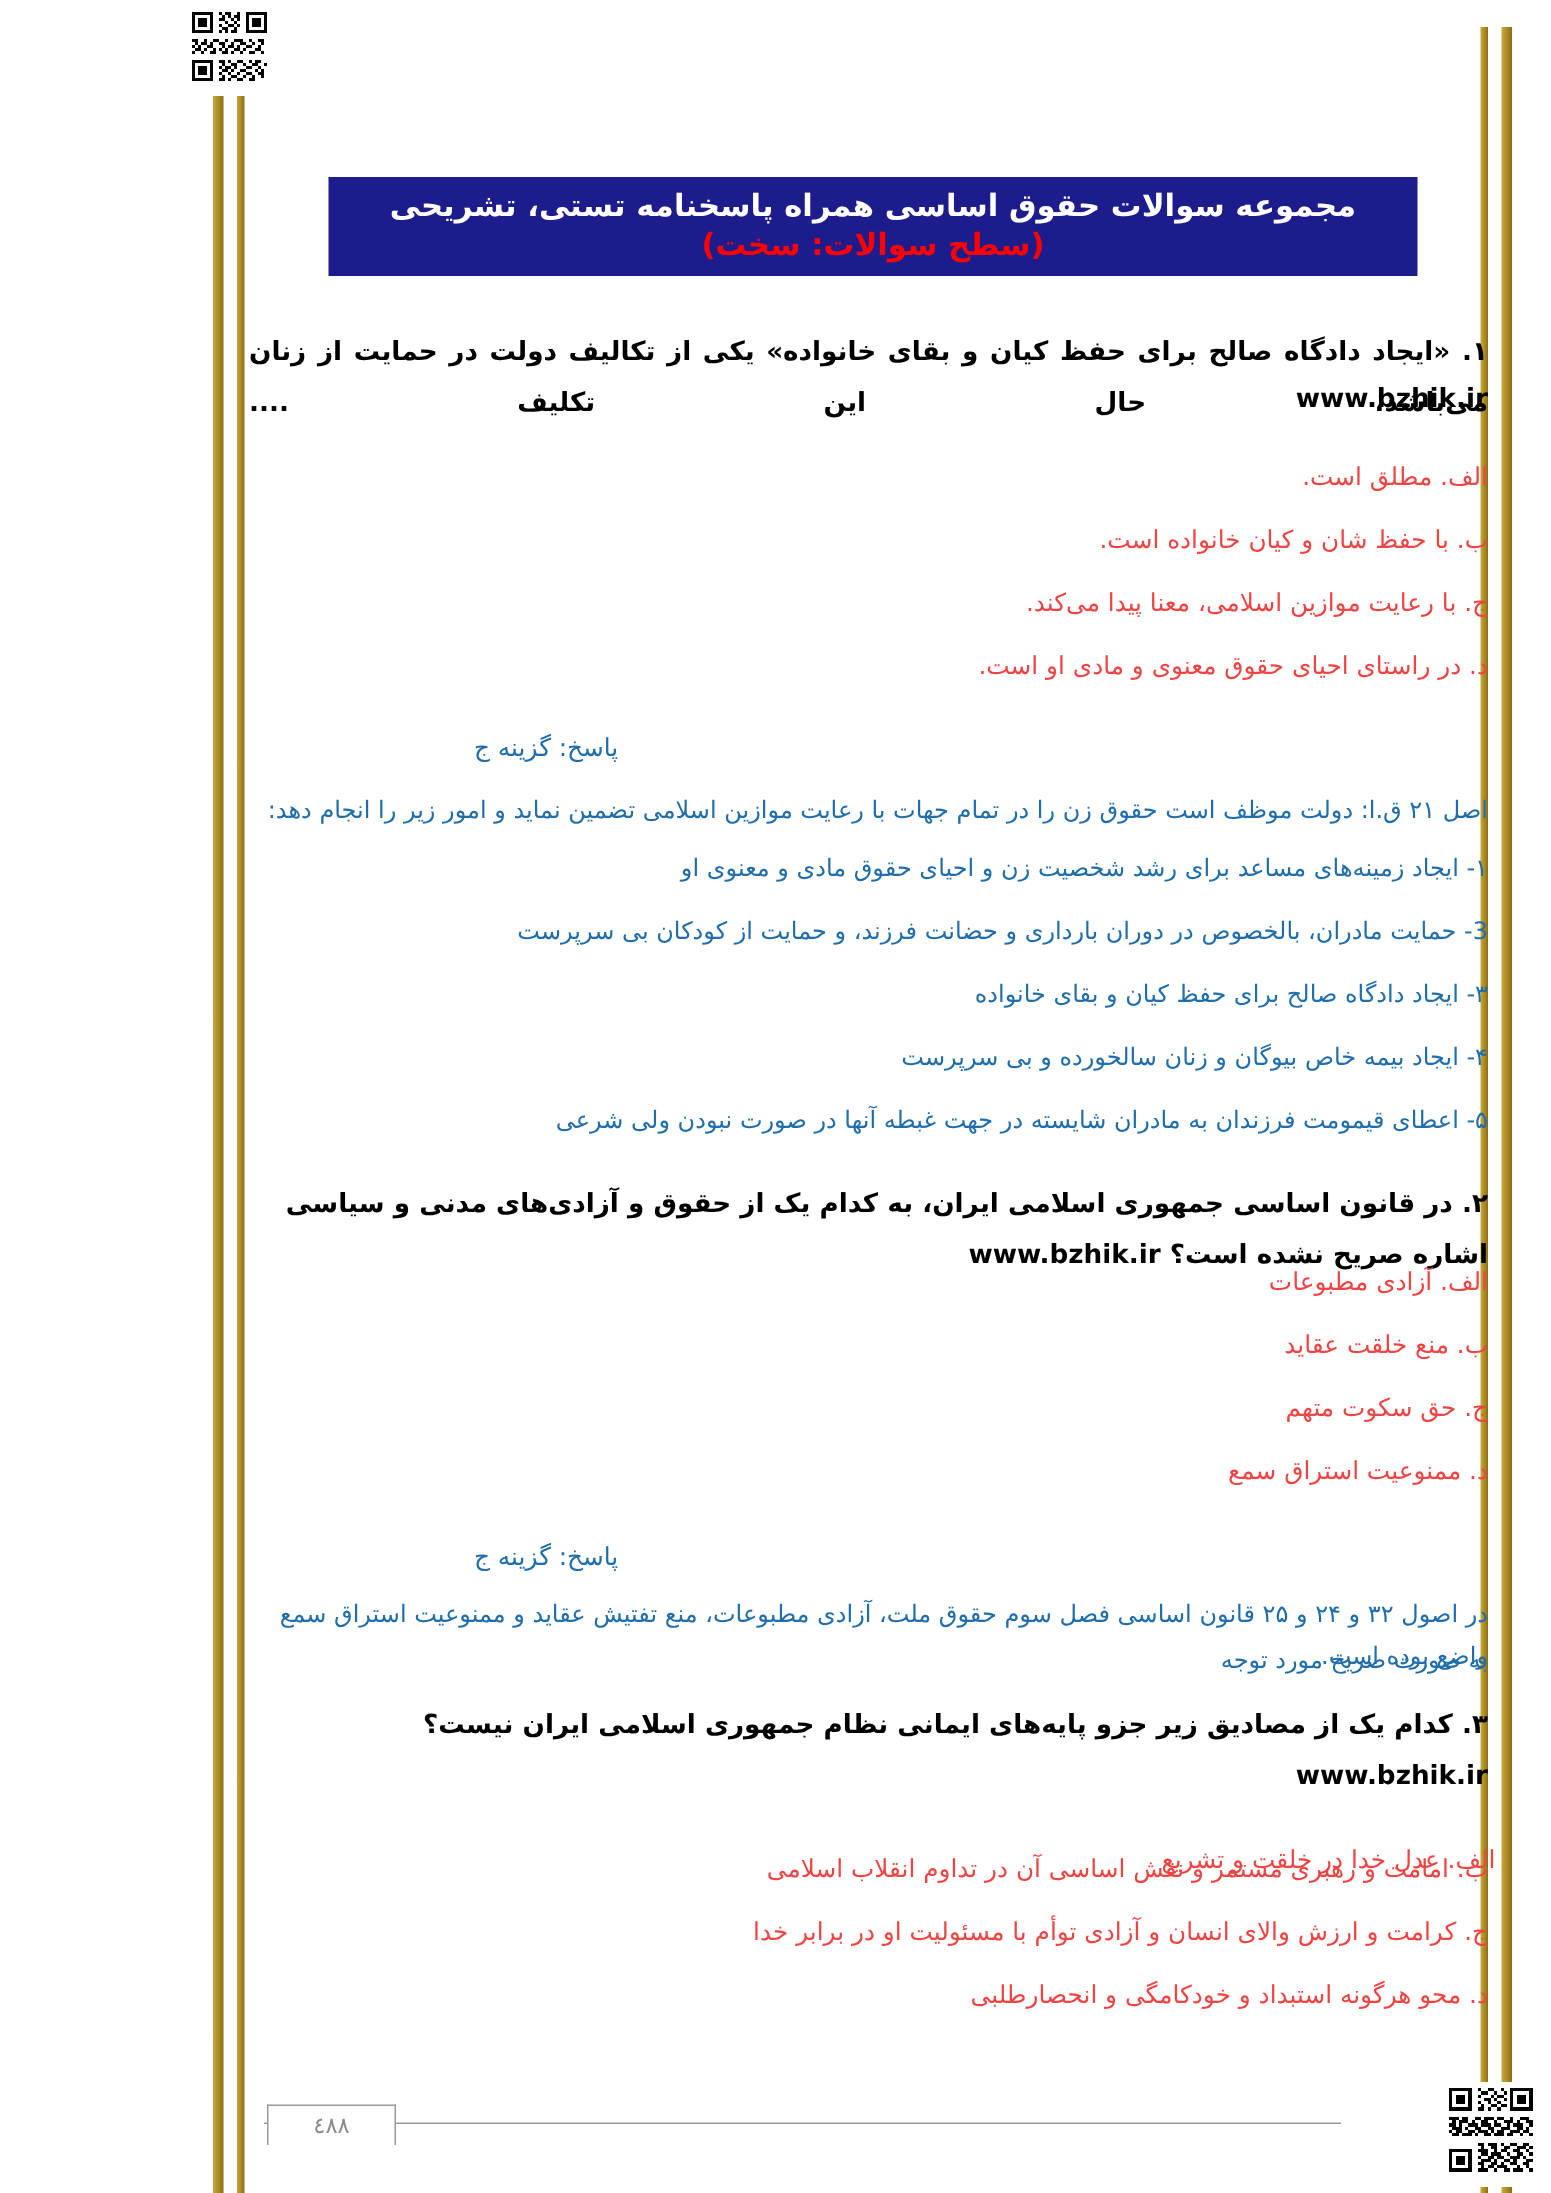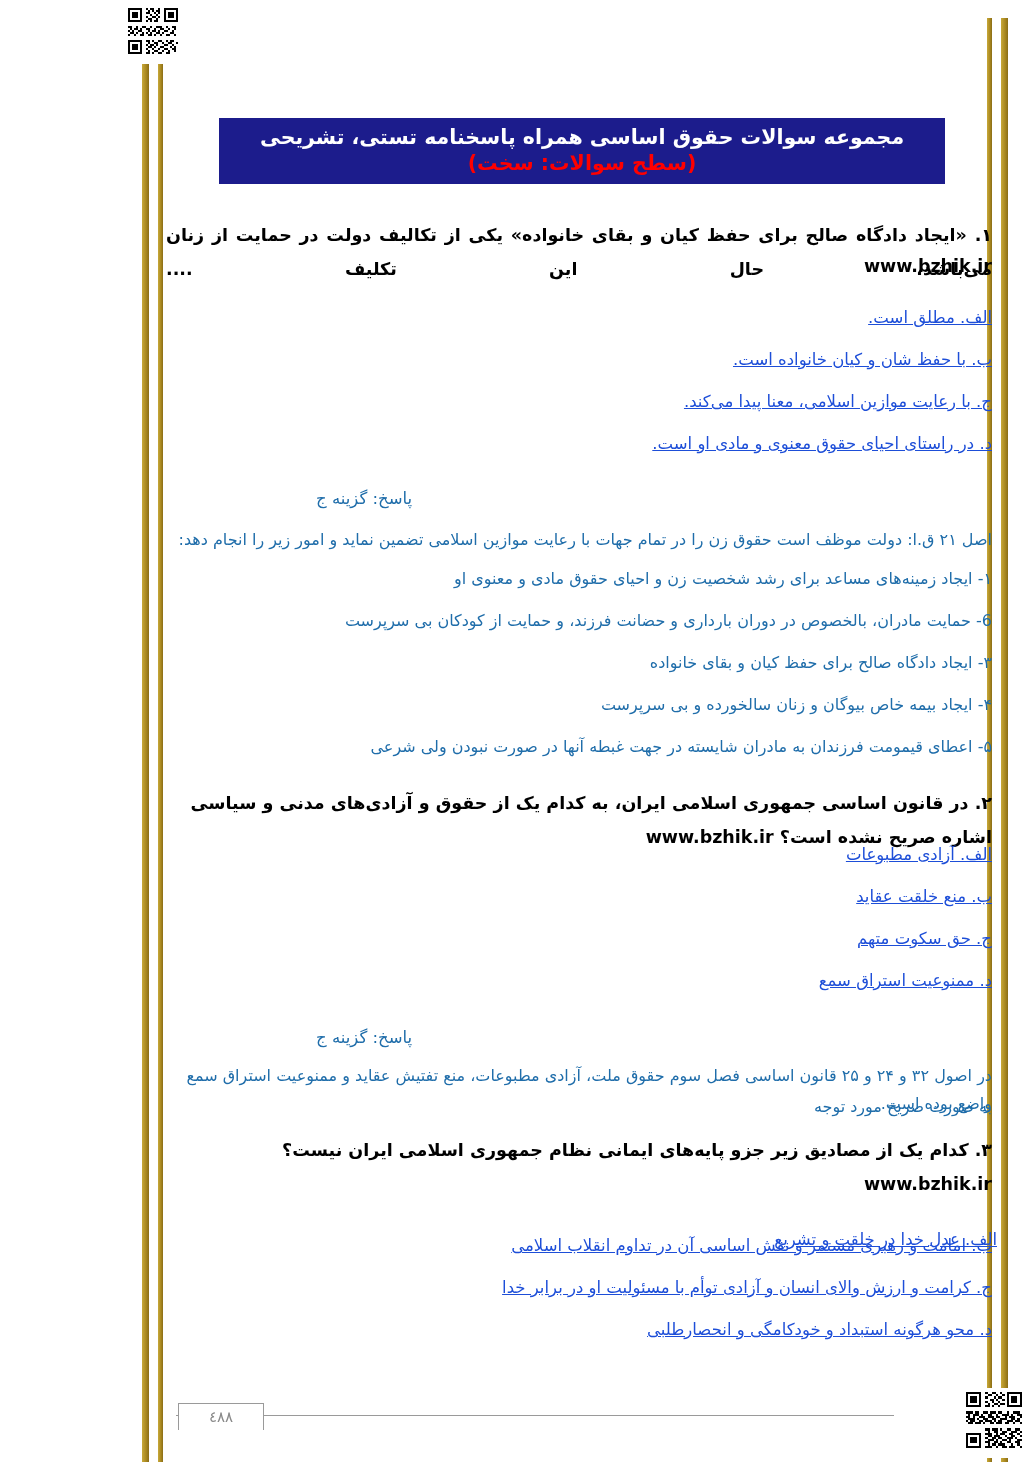--- a/index.html
+++ b/index.html
@@ -76,24 +76,23 @@
     line-height: 1.95;
     text-align: justify;
     text-align-last: justify;
   }
   .q-text.single {
     text-align: right;
     text-align-last: right;
   }
   .opt {
     font-size: 16.5px;
-    color: #1d4ed8;
+    color: #ef4444;
     line-height: 1.6;
     text-align: right;
-    text-decoration: underline;
   }
   .answer {
     font-size: 16.5px;
     color: #1f6daa;
     text-align: left;
     line-height: 1.6;
   }
   .expl {
     font-size: 16px;
     color: #1f6daa;
@@ -409,21 +408,21 @@
   <div class="block opt" style="top:305px; right:42px; left:200px;">الف. مطلق است.</div>
   <div class="block opt" style="top:347px; right:42px; left:200px;">ب. با حفظ شان و کیان خانواده است.</div>
   <div class="block opt" style="top:389px; right:42px; left:200px;">ج. با رعایت موازین اسلامی، معنا پیدا می‌کند.</div>
   <div class="block opt" style="top:431px; right:42px; left:200px;">د. در راستای احیای حقوق معنوی و مادی او است.</div>
 
   <div class="block answer" style="top:486px; right:42px; left:200px;">پاسخ: گزینه ج</div>
 
   <div class="block expl single" style="top:524px; right:42px; left:50px;">اصل ۲۱ ق.ا: دولت موظف است حقوق زن را در تمام جهات با رعایت موازین اسلامی تضمین نماید و امور زیر را انجام دهد:</div>
 
   <div class="block expl-item" style="top:566px; right:42px; left:60px;">۱- ایجاد زمینه‌های مساعد برای رشد شخصیت زن و احیای حقوق مادی و معنوی او</div>
-  <div class="block expl-item" style="top:608px; right:42px; left:60px;">6- حمایت مادران، بالخصوص در دوران بارداری و حضانت فرزند، و حمایت از کودکان بی سرپرست</div>
+  <div class="block expl-item" style="top:608px; right:42px; left:60px;">3- حمایت مادران، بالخصوص در دوران بارداری و حضانت فرزند، و حمایت از کودکان بی سرپرست</div>
   <div class="block expl-item" style="top:650px; right:42px; left:60px;">۳- ایجاد دادگاه صالح برای حفظ کیان و بقای خانواده</div>
   <div class="block expl-item" style="top:692px; right:42px; left:60px;">۴- ایجاد بیمه خاص بیوگان و زنان سالخورده و بی سرپرست</div>
   <div class="block expl-item" style="top:734px; right:42px; left:60px;">۵- اعطای قیمومت فرزندان به مادران شایسته در جهت غبطه آنها در صورت نبودن ولی شرعی</div>
 
   <div class="block q-text single" style="top:786px; right:42px; left:44px;">۲. در قانون اساسی جمهوری اسلامی ایران، به کدام یک از حقوق و آزادی‌های مدنی و سیاسی اشاره صریح نشده است؟ www.bzhik.ir</div>
 
   <div class="block opt" style="top:842px; right:42px; left:200px;">الف. آزادی مطبوعات</div>
   <div class="block opt" style="top:884px; right:42px; left:200px;">ب. منع خلقت عقاید</div>
   <div class="block opt" style="top:926px; right:42px; left:200px;">ج. حق سکوت متهم</div>
   <div class="block opt" style="top:968px; right:42px; left:200px;">د. ممنوعیت استراق سمع</div>

